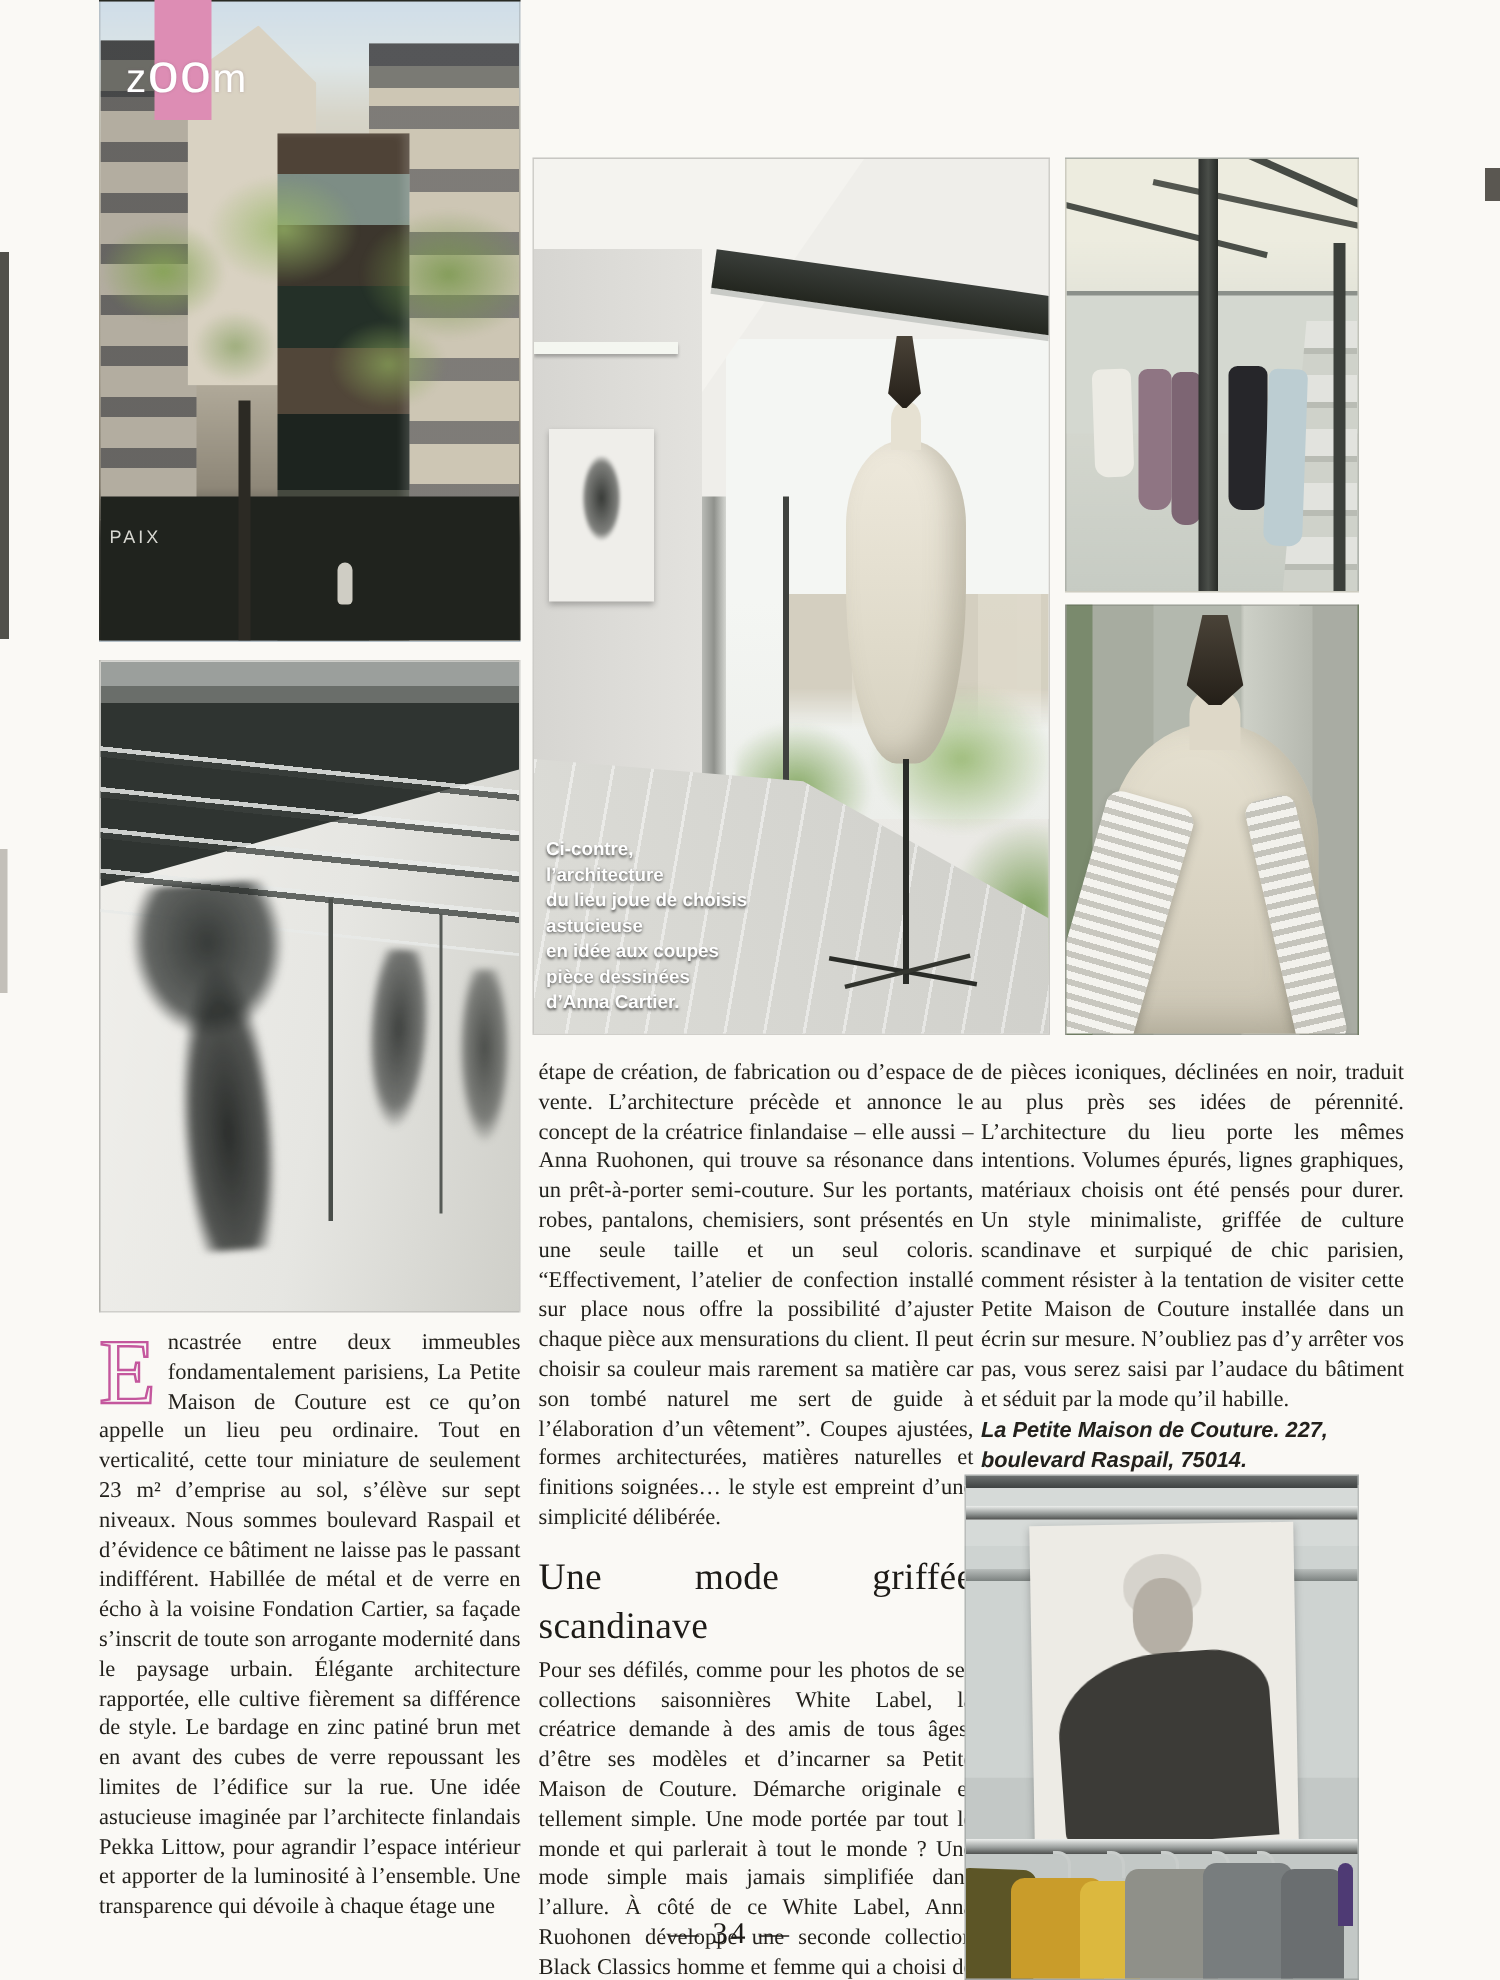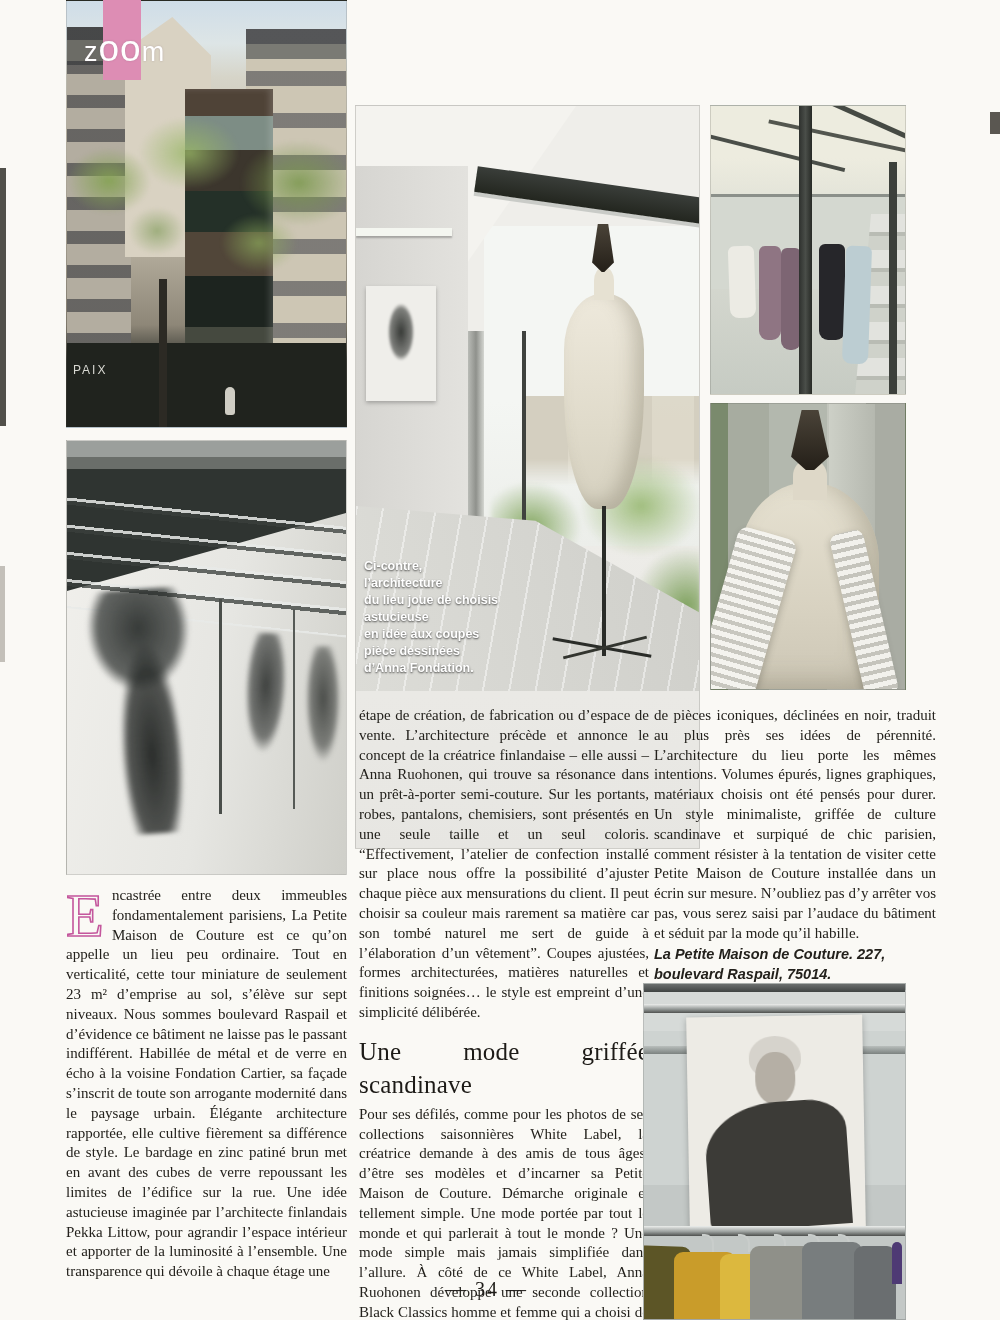--- a/index.html
+++ b/index.html
@@ -26,21 +26,21 @@
   .b-tower{left:118px;top:88px;width:88px;height:340px;
     background:linear-gradient(180deg,#4f4337 0 8%,#7d8d85 8% 18%,#3c362d 18% 30%,#243028 30% 42%,#514639 42% 55%,#1d241f 55% 70%,#45493f 70% 100%);
     box-shadow:inset -4px 0 6px rgba(255,255,255,.15);}
   .b-trees{left:0;top:110px;width:281px;height:200px;filter:blur(1.5px);
     background:
       radial-gradient(60px 48px at 42px 70px,rgba(132,162,82,.9),rgba(0,0,0,0) 70%),
       radial-gradient(72px 52px at 122px 42px,rgba(152,182,102,.8),rgba(0,0,0,0) 70%),
       radial-gradient(84px 62px at 232px 72px,rgba(120,150,75,.85),rgba(0,0,0,0) 70%),
       radial-gradient(55px 42px at 192px 132px,rgba(142,172,92,.7),rgba(0,0,0,0) 70%),
       radial-gradient(40px 34px at 90px 120px,rgba(120,150,80,.6),rgba(0,0,0,0) 70%);}
-  .b-store{left:0;bottom:0;width:281px;height:84px;background:#20231e;}
+  .b-store{left:0;bottom:0;width:281px;height:96px;background:#20231e;}
   .b-sign{position:absolute;left:6px;top:20px;color:#d8d8d2;font-family:"Liberation Sans",sans-serif;
     font-size:12px;letter-spacing:2px;}
   .b-trunk{position:absolute;left:92px;top:-64px;width:8px;height:160px;background:#2c2a24;}
   .b-mann{position:absolute;left:158px;top:44px;width:10px;height:28px;background:#cfcdc4;border-radius:5px 5px 3px 3px;}
 
   
   #photo-gallery{left:66px;top:440px;width:281px;height:435px;
     background:linear-gradient(100deg,#f1f0ec 0%,#e6e6e2 55%,#cfcfc9 100%);}
   .g-ceiling{left:0;top:0;width:100%;height:150px;
     background:linear-gradient(180deg,#9b9f9c 0 16px,#6a6e6a 16px 28px,#2f3431 28px 100%);
@@ -52,21 +52,21 @@
       radial-gradient(52% 34% at 50% 16%,rgba(40,44,42,.92),rgba(40,44,42,.7) 60%,rgba(0,0,0,0) 76%),
       radial-gradient(30% 58% at 54% 68%,rgba(33,36,34,.95),rgba(33,36,34,.75) 60%,rgba(0,0,0,0) 80%);}
   .g-sil2{left:176px;top:192px;width:42px;height:175px;filter:blur(2px);transform:rotate(3deg);
     background:radial-gradient(60% 48% at 50% 30%,rgba(45,48,46,.9),rgba(45,48,46,.6) 62%,rgba(0,0,0,0) 80%);}
   .g-sil3{left:238px;top:205px;width:36px;height:165px;filter:blur(2px);
     background:radial-gradient(60% 48% at 50% 32%,rgba(50,53,50,.85),rgba(50,53,50,.55) 60%,rgba(0,0,0,0) 80%);}
   .g-rod1{left:152px;top:158px;width:3px;height:215px;background:#4a4e4a;}
   .g-rod2{left:226px;top:168px;width:2px;height:200px;background:#565a56;}
 
   
-  #photo-atelier{left:355px;top:105px;width:345px;height:744px;
+  #photo-atelier{left:355px;top:105px;width:345px;height:585px;
     background:linear-gradient(180deg,#efeeea 0 45%,#e7e6e2 100%);}
   .a-ceil{left:0;top:0;width:220px;height:190px;background:#f4f3ef;
     clip-path:polygon(0 0,100% 0,40% 100%,0 100%);}
   .a-header{left:120px;top:60px;width:260px;height:26px;background:linear-gradient(180deg,#3a3e3a,#23261f);
     transform:rotate(8deg);transform-origin:left center;box-shadow:0 4px 0 #c9cbc7;}
   .a-wall{left:0;top:60px;width:112px;height:350px;background:linear-gradient(90deg,#d6d5d1,#e3e2de);}
   .a-lamp{position:absolute;left:0;top:62px;width:96px;height:8px;background:#f4f6f0;box-shadow:0 2px 2px rgba(0,0,0,.25);}
   .a-poster{position:absolute;left:10px;top:120px;width:70px;height:115px;background:#efeeea;box-shadow:0 2px 4px rgba(0,0,0,.25);}
   .a-poster-garment{position:absolute;left:20px;top:18px;width:30px;height:80px;filter:blur(1px);
     background:radial-gradient(55% 45% at 50% 35%,rgba(35,38,35,.9),rgba(35,38,35,.55) 65%,rgba(0,0,0,0) 80%);}
@@ -239,21 +239,21 @@
     <div class="abs a-pole"></div>
     <div class="abs a-leg1"></div>
     <div class="abs a-leg2"></div>
     <div class="abs a-caption">
       <div>Ci-contre,</div>
       <div>l’architecture</div>
       <div>du lieu joue de choisis</div>
       <div>astucieuse</div>
       <div>en idée aux coupes</div>
       <div>pièce dessinées</div>
-      <div>d’Anna Fondation.</div>
+      <div>d’Anna Cartier.</div>
     </div>
   </div>
 
   <div class="photo" id="photo-showroom">
     <div class="abs s-wall"></div>
     <div class="abs s-beam1"></div>
     <div class="abs s-beam2"></div>
     <div class="abs s-beam3"></div>
     <div class="abs s-stairs"></div>
     <div class="abs s-dress s-d1"></div>

